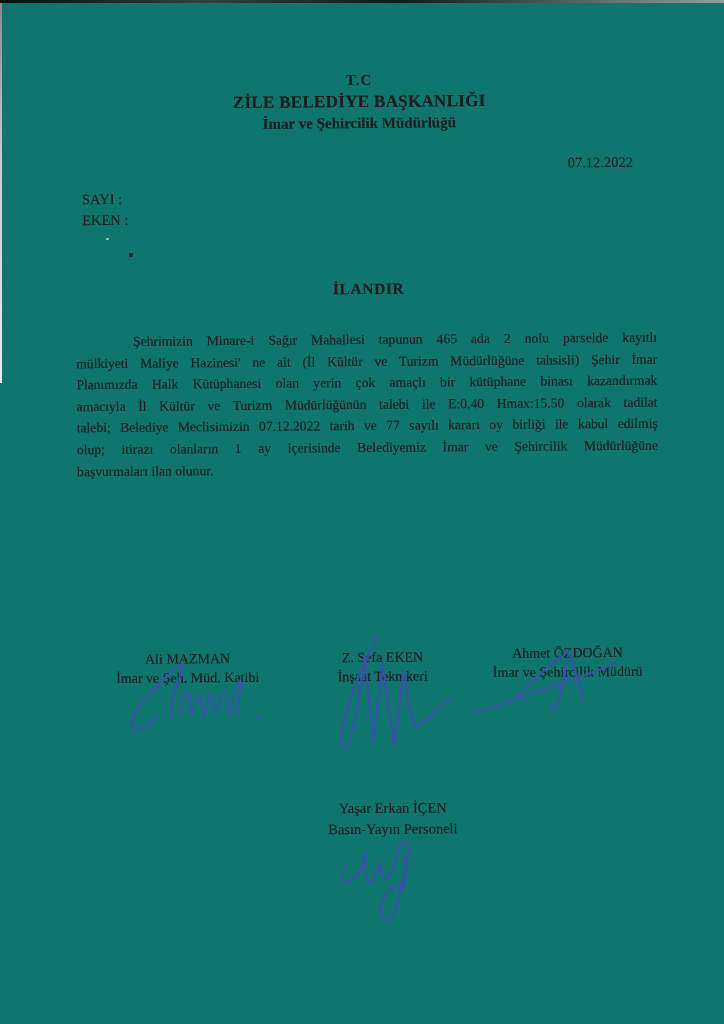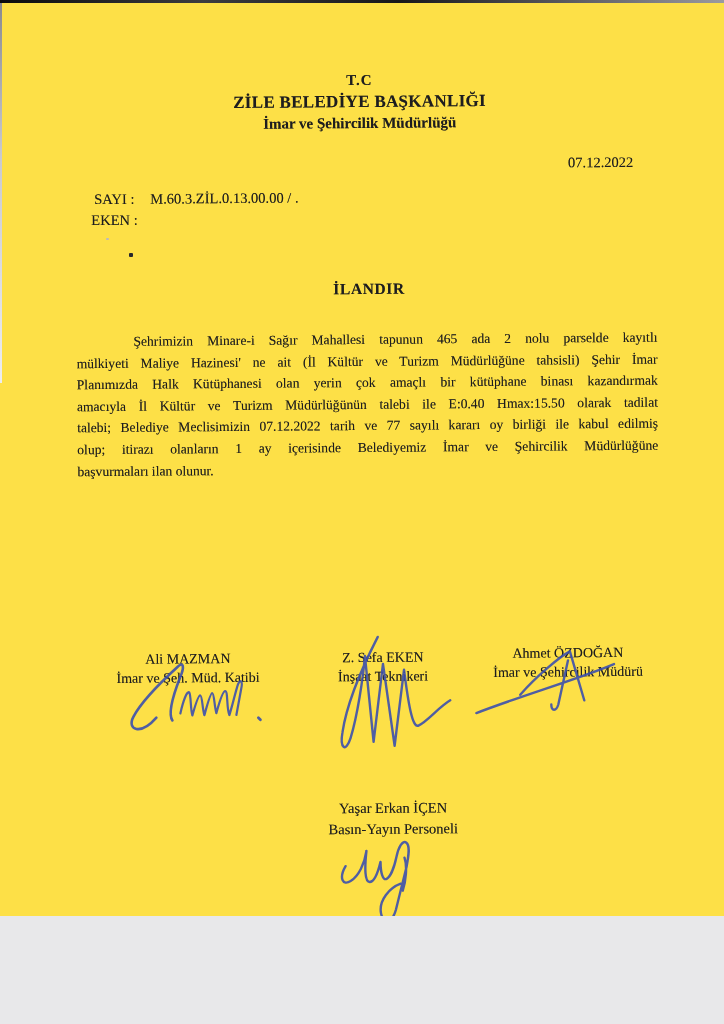--- a/index.html
+++ b/index.html
@@ -3,22 +3,22 @@
 <meta charset="utf-8">
 <style>
   html, body { margin: 0; padding: 0; }
   body {
     width: 724px; height: 1024px;
     background: #e8e8ea;
     font-family: "Liberation Serif", "DejaVu Serif", serif;
   }
   .page {
     position: relative;
-    width: 724px; height: 916px;
-    background: #fde047;
+    width: 724px; height: 1024px;
+    background: #0f766e;
     overflow: hidden;
     color: #1d1d1f;
   }
   
   .edge-top {
     position: absolute; top: 0; left: 0; width: 724px; height: 3px;
     background: linear-gradient(90deg, #0b0b0c, #3c3c40 28%, #17171a 55%, #6b6b70 84%, #9a9aa0);
   }
   .edge-left {
     position: absolute; top: 3px; left: 0; width: 2px; height: 380px;
@@ -46,21 +46,21 @@
   .header .h1 { font-size: 15px; letter-spacing: 1px; line-height: 20px; }
   .header .h2 { font-size: 17px; line-height: 23px; letter-spacing: 0.3px; }
   .header .h3 { font-size: 15px; line-height: 20px; }
 
   .date {
     position: absolute; top: 156px; left: 570px; width: 110px;
     font-size: 14.5px;
   }
   .meta { position: absolute; top: 187px; left: 84px; font-size: 14.5px; }
   .meta-row { display: flex; line-height: 20.5px; }
-  .meta-label { width: 64px; text-align: center; }
+  .meta-label { width: 64px; }
   .meta-value { margin-left: 4px; }
 
   .doc-title {
     position: absolute; top: 280px; left: 16px; right: 0;
     text-align: center; font-weight: bold; font-size: 15.5px; letter-spacing: 0.6px;
   }
 
   .body-text {
     position: absolute; top: 329px; left: 77px; width: 581px;
     font-size: 13.6px; line-height: 21.6px;
@@ -101,21 +101,20 @@
       <div class="h1">T.C</div>
       <div class="h2">ZİLE BELEDİYE BAŞKANLIĞI</div>
       <div class="h3">İmar ve Şehircilik Müdürlüğü</div>
     </div>
 
     <div class="date txt">07.12.2022</div>
 
     <div class="meta txt">
       <div class="meta-row">
         <span class="meta-label">SAYI :</span>
-        <span class="meta-value">M.60.3.ZİL.0.13.00.00 / .</span>
       </div>
       <div class="meta-row">
         <span class="meta-label">EKEN :</span>
       </div>
     </div>
 
     <div class="doc-title txt">İLANDIR</div>
 
     <div class="body-text txt">
       <div class="body-line first">Şehrimizin Minare-i Sağır Mahallesi tapunun 465 ada 2 nolu parselde kayıtlı</div>

